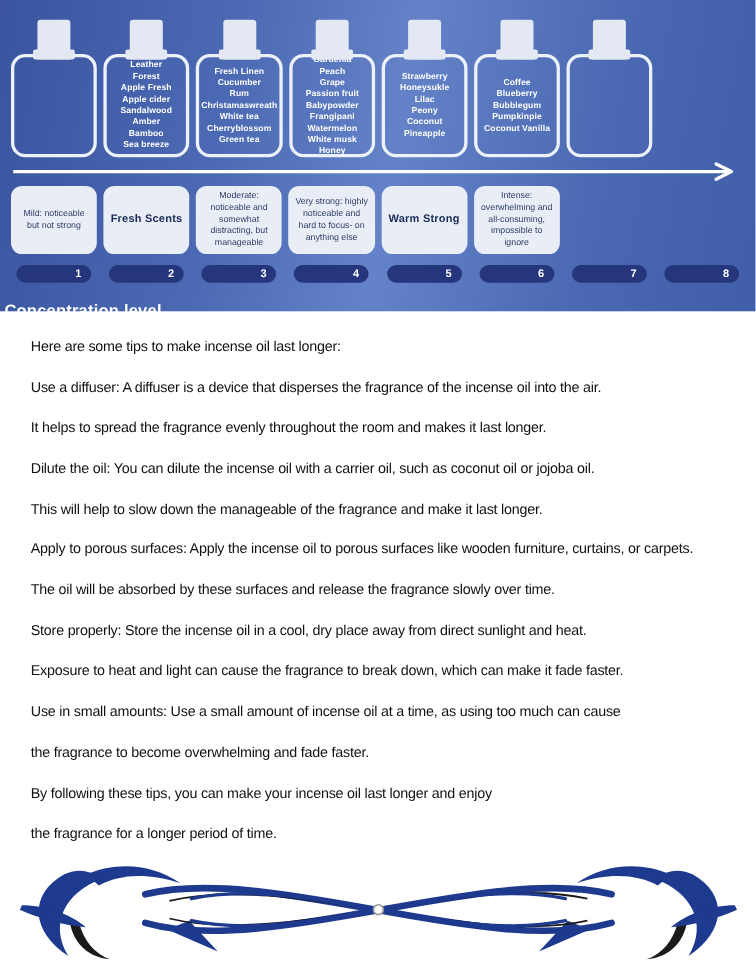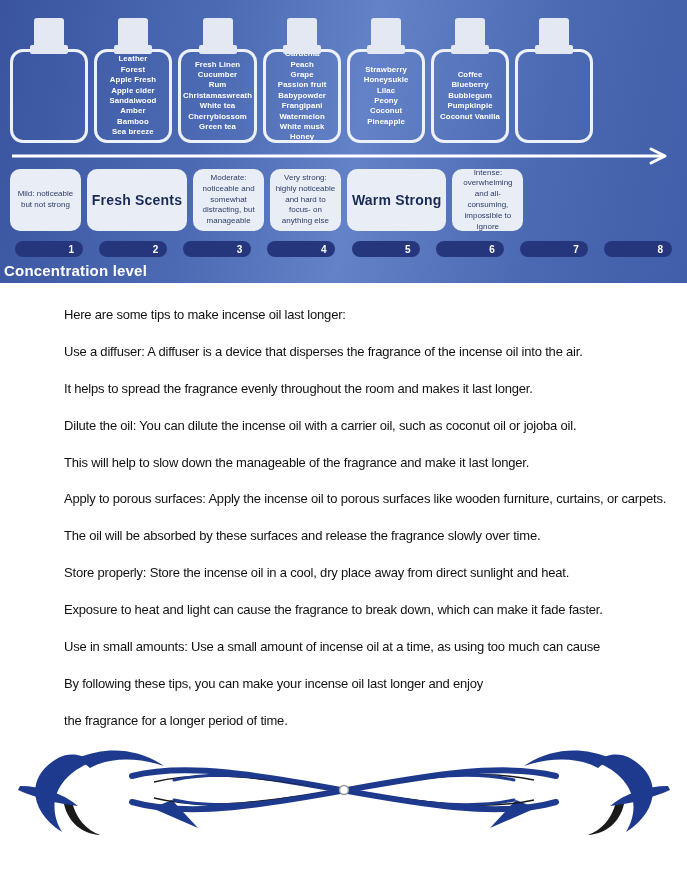--- a/index.html
+++ b/index.html
@@ -35,36 +35,36 @@
   
   .arrow-row{height:26px;display:flex;align-items:center;padding:0 10px;}
   .arrow-row svg{width:100%;height:20px;display:block;}
   
   .level-box{
     height:62px;background:#e9edf6;border-radius:10px;box-sizing:border-box;
     display:flex;align-items:center;justify-content:center;text-align:center;
     padding:4px 5px;color:#2e3d68;font-size:8px;line-height:1.35;
   }
   .level-box .cat{
-    font-size:14px;font-weight:bold;color:#1a2a57;white-space:nowrap;letter-spacing:0.2px;text-align:center;
+    font-size:10px;font-weight:bold;color:#1a2a57;white-space:nowrap;letter-spacing:0.2px;text-align:center;
   }
   
   .pills{margin-top:10px;}
   .pill-cell{display:flex;justify-content:center;}
   .pill{
     width:68px;height:16px;background:#26367c;border-radius:9px;box-sizing:border-box;
     display:flex;align-items:center;justify-content:flex-end;padding-right:9px;
     color:#ffffff;font-size:10px;font-weight:bold;
   }
   .axis-label{
-    margin-top:5px;padding-left:4px;color:#ffffff;font-weight:bold;
+    margin-top:17px;padding-left:4px;color:#ffffff;font-weight:bold;
     font-size:15px;letter-spacing:0.2px;
   }
   
-  .tips{padding:14px 0 0 28px;margin-left:36px;}
+  .tips{padding:14px 0 0 28px;}
   .tip-line{
     height:36.9px;line-height:36.9px;white-space:nowrap;overflow:visible;
     color:#111111;font-size:13px;letter-spacing:-0.2px;
   }
   
   .flourish-wrap{width:660px;margin:2px auto 0;}
   .flourish-wrap svg{display:block;width:660px;height:96px;}
 </style>
 </head>
 <body>
@@ -224,20 +224,21 @@
   <div class="tip-line">Here are some tips to make incense oil last longer:</div>
   <div class="tip-line">Use a diffuser: A diffuser is a device that disperses the fragrance of the incense oil into the air.</div>
   <div class="tip-line">It helps to spread the fragrance evenly throughout the room and makes it last longer.</div>
   <div class="tip-line">Dilute the oil: You can dilute the incense oil with a carrier oil, such as coconut oil or jojoba oil.</div>
   <div class="tip-line">This will help to slow down the manageable of the fragrance and make it last longer.</div>
   <div class="tip-line">Apply to porous surfaces: Apply the incense oil to porous surfaces like wooden furniture, curtains, or carpets.</div>
   <div class="tip-line">The oil will be absorbed by these surfaces and release the fragrance slowly over time.</div>
   <div class="tip-line">Store properly: Store the incense oil in a cool, dry place away from direct sunlight and heat.</div>
   <div class="tip-line">Exposure to heat and light can cause the fragrance to break down, which can make it fade faster.</div>
   <div class="tip-line">Use in small amounts: Use a small amount of incense oil at a time, as using too much can cause</div>
+  <div class="tip-line">the fragrance to become overwhelming and fade faster.</div>
   <div class="tip-line">By following these tips, you can make your incense oil last longer and enjoy</div>
   <div class="tip-line">the fragrance for a longer period of time.</div>
 </div>
 
 <div class="flourish-wrap">
   <svg viewBox="0 0 660 96">
     <defs>
       <g id="halfL">
         <path d="M64,16 C92,4 124,6 150,24 C120,14 94,16 76,26 Z" fill="#1e3a8e"></path>
         <path d="M78,20 C46,32 30,60 48,90 C14,68 12,34 44,16 C56,10 68,12 78,20 Z" fill="#1e3a8e"></path>

